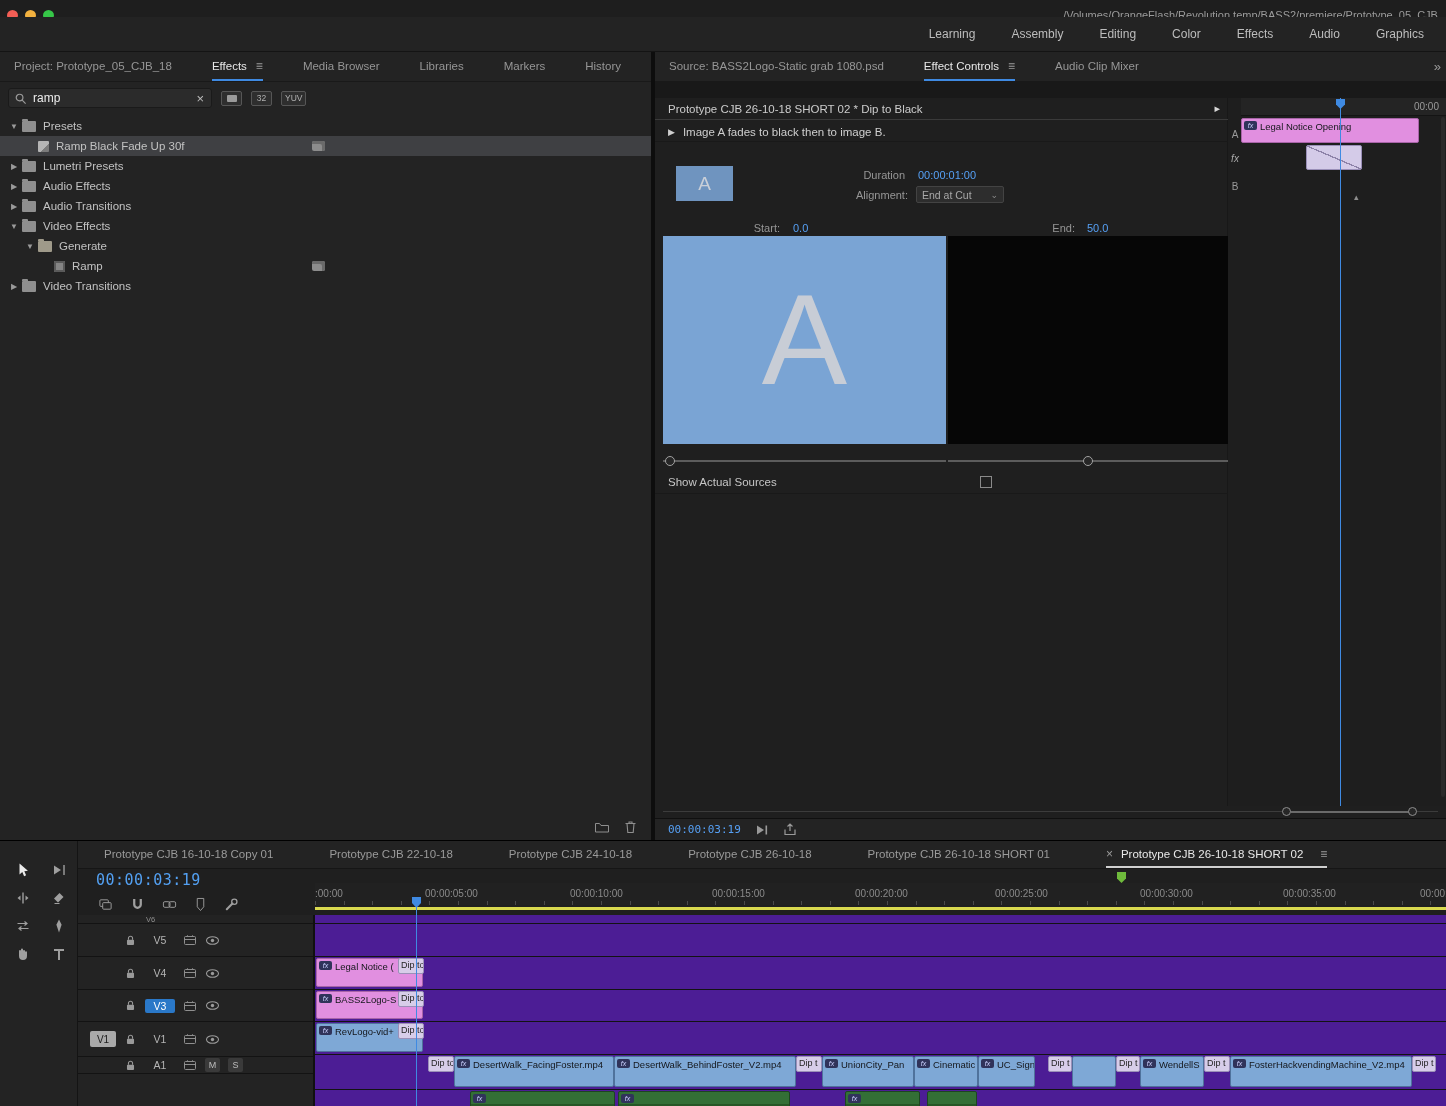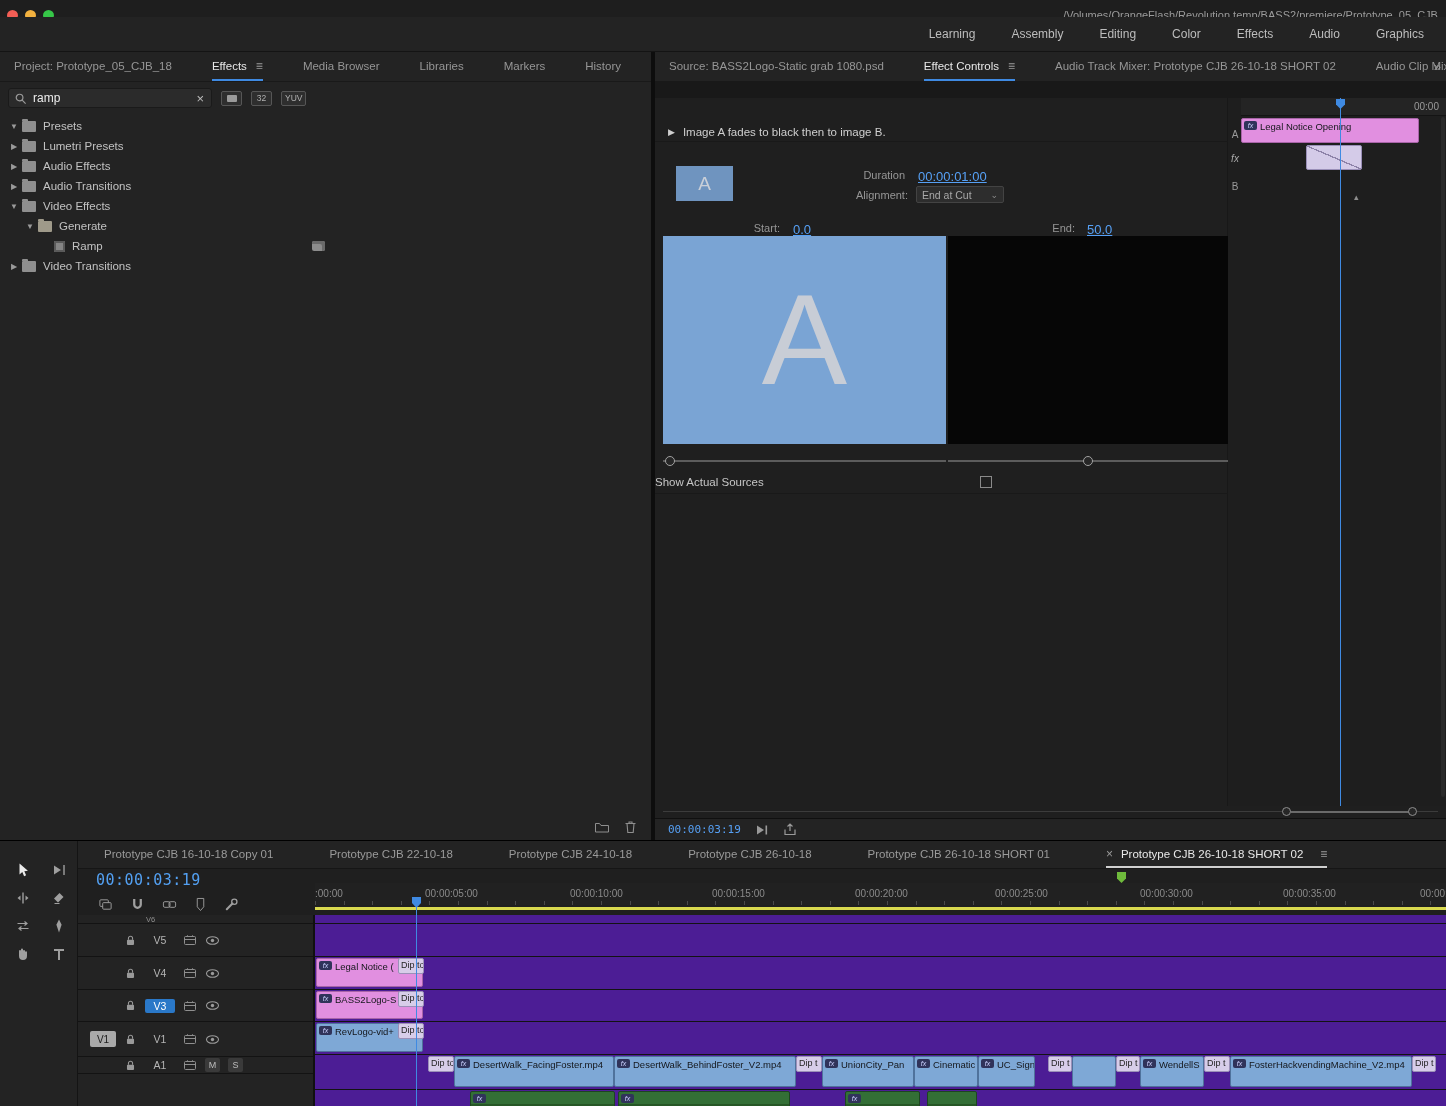--- a/index.html
+++ b/index.html
@@ -58,21 +58,21 @@
 #ec-main{position:absolute;left:0;top:46px;width:573px;height:708px;background:#1f1f1f;border-right:1px solid #181818;}
 .ec-header{position:absolute;left:0;top:0;width:573px;height:22px;border-bottom:1px solid #3a3a3a;
   display:flex;align-items:center;padding:0 8px 0 13px;font-size:11.5px;color:#cccccc;}
 .ec-chev{margin-left:auto;color:#d8d8d8;font-size:11px;}
 .ec-desc{position:absolute;left:0;top:24px;width:573px;height:20px;display:flex;align-items:center;
   padding-left:13px;font-size:11.5px;color:#cfcfcf;border-bottom:1px solid #191919;}
 .ec-desc .tw{color:#cfcfcf;font-size:9px;margin-right:8px;}
 .ec-thumb{position:absolute;left:21px;top:68px;width:57px;height:35px;background:#6f94bf;
   display:flex;align-items:center;justify-content:center;color:#c9cfd8;font-size:19px;}
 .lab{position:absolute;font-size:11px;color:#969696;text-align:right;}
-.val{position:absolute;font-size:13px;color:#56a0f5;text-decoration:underline;}
+.val{position:absolute;font-size:11px;color:#56a0f5;}
 #durlab{left:150px;top:71px;width:100px;}
 #durval{left:263px;top:71px;}
 #alignlab{left:153px;top:91px;width:100px;}
 #aligndd{position:absolute;left:261px;top:88px;width:88px;height:17px;background:#2d2d2d;
   border:1px solid #434343;border-radius:2px;display:flex;align-items:center;padding:0 5px;
   font-size:10.5px;color:#a8a8a8;}
 #aligndd .ddchev{margin-left:auto;color:#8a8a8a;font-size:9px;}
 #startlab{left:80px;top:124px;width:45px;}
 #startval{left:138px;top:124px;}
 #endlab{left:375px;top:124px;width:45px;}
@@ -80,21 +80,21 @@
 #previewA{position:absolute;left:8px;top:138px;width:283px;height:208px;background:#7aa4d4;
   display:flex;align-items:center;justify-content:center;overflow:hidden;}
 #previewA .bigA{font-size:128px;color:#c8cdd6;line-height:1;}
 #previewB{position:absolute;left:293px;top:138px;width:282px;height:208px;background:#060606;}
 .slider{position:absolute;top:357px;height:12px;}
 .slider .strack{position:absolute;left:0;right:0;top:5px;height:2px;background:#5c5c5c;}
 .knob{position:absolute;top:1px;width:10px;height:10px;border:1.5px solid #a2a2a2;border-radius:50%;background:#262626;}
 #sliderA{left:8px;width:283px;}
 #sliderB{left:293px;width:282px;}
 .ec-sources{position:absolute;left:0;top:372px;width:573px;height:24px;border-bottom:1px solid #191919;
-  display:flex;align-items:center;font-size:11.5px;color:#c6c6c6;}
+  display:flex;align-items:center;padding-left:13px;font-size:11.5px;color:#c6c6c6;}
 .cb{position:absolute;left:325px;top:6px;width:12px;height:12px;border:1px solid #8a8a8a;background:transparent;}
 
 #ec-right{position:absolute;left:573px;top:46px;width:218px;height:708px;background:#1e1e1e;}
 #ec-mini-ruler{position:absolute;left:13px;top:0;width:205px;height:18px;background:#242424;border-bottom:1px solid #141414;}
 #ec-mini-tc{position:absolute;right:7px;top:3px;font-size:10px;color:#9a9a9a;}
 .gutlab{position:absolute;left:2px;font-size:10px;color:#9a9a9a;width:10px;text-align:center;}
 #glabA{top:31px;}#glabFx{top:55px;font-style:italic;color:#a9a9a9;}#glabB{top:83px;}
 #ec-mini-clip{position:absolute;left:13px;top:20px;width:178px;height:25px;background:#e18fe0;
   border:1px solid #a864a8;border-radius:2px;font-size:10px;color:#1e1e1e;display:flex;align-items:flex-start;overflow:hidden;}
 #ec-mini-clip .cliplabel{padding:2px 3px;}
@@ -222,20 +222,26 @@
         <span class="fbadge">32</span>
         <span class="fbadge">YUV</span>
       </div>
   </div>
   <div id="tree">
       <div class="trow" style="padding-left: 6px;">
         <span class="twirl">▼</span>
         <span class="ticon icon-bin"></span>
         <span class="tlabel">Presets</span>
       </div>
+      <div class="trow selected" style="padding-left: 22px;">
+        <span class="twirl"></span>
+        <span class="ticon icon-preset"></span>
+        <span class="tlabel">Ramp Black Fade Up 30f</span>
+        <span class="abadge"></span>
+      </div>
       <div class="trow" style="padding-left: 6px;">
         <span class="twirl">▶</span>
         <span class="ticon icon-bin"></span>
         <span class="tlabel">Lumetri Presets</span>
       </div>
       <div class="trow" style="padding-left: 6px;">
         <span class="twirl">▶</span>
         <span class="ticon icon-bin"></span>
         <span class="tlabel">Audio Effects</span>
       </div>
@@ -283,30 +289,31 @@
 <div id="ec">
   <div id="ec-tabs" class="tabbar">
       <div class="tab">
         <span>Source: BASS2Logo-Static grab 1080.psd</span>
       </div>
       <div class="tab active">
         <span>Effect Controls</span>
         <span class="panelmenu">≡</span>
       </div>
       <div class="tab">
-        <span>Audio Track Mixer: Prototype CJB 26-10-18 SHORT 02</span>
-      </div>
-      <div class="tab">
         <span style="max-width: 88px; overflow: hidden; display: inline-block; white-space: nowrap;">Audio Clip Mixer</span>
       </div>
     </div>
   <span id="ec-overflow">»</span>
   <div id="ec-gap"></div>
 
   <div id="ec-main">
+    <div class="ec-header">
+      <span>Prototype CJB 26-10-18 SHORT 02 * Dip to Black</span>
+      <span class="ec-chev">▸</span>
+    </div>
     <div class="ec-desc">
       <span class="tw">▶</span>
       <span>Image A fades to black then to image B.</span>
     </div>
     <div class="ec-thumb">
       <span>A</span>
     </div>
     <span class="lab" id="durlab">Duration</span>
     <span class="val" id="durval">00:00:01:00</span>
     <span class="lab" id="alignlab">Alignment:</span>

